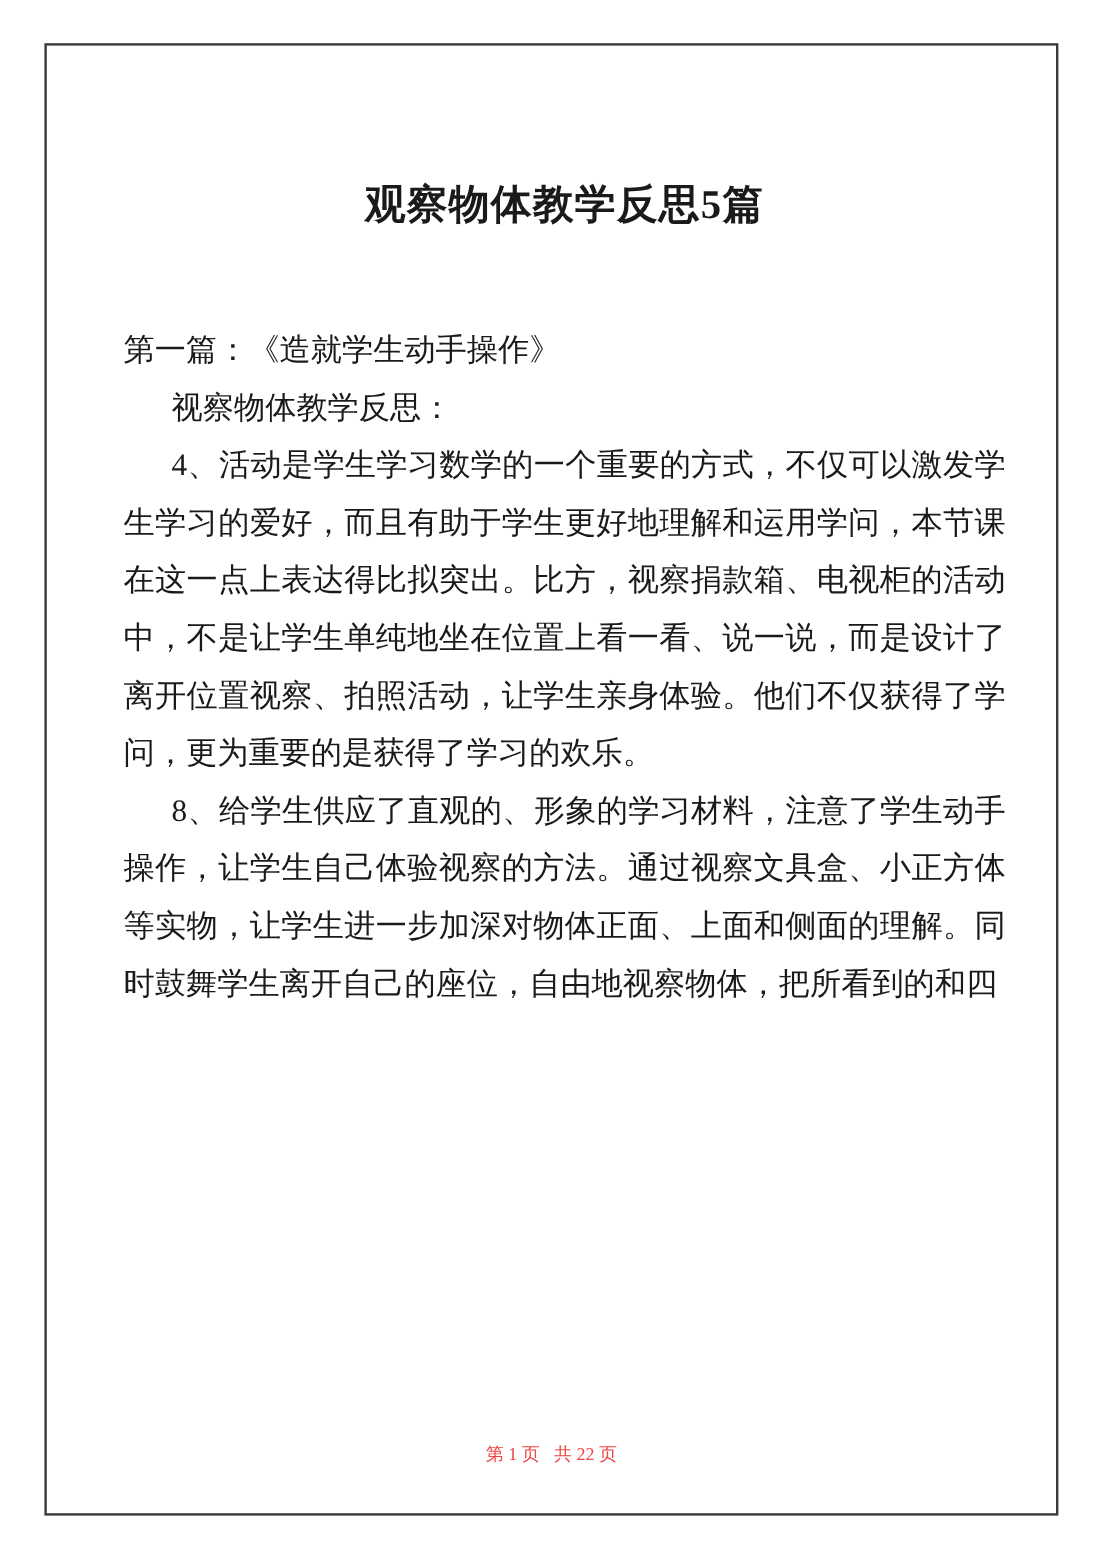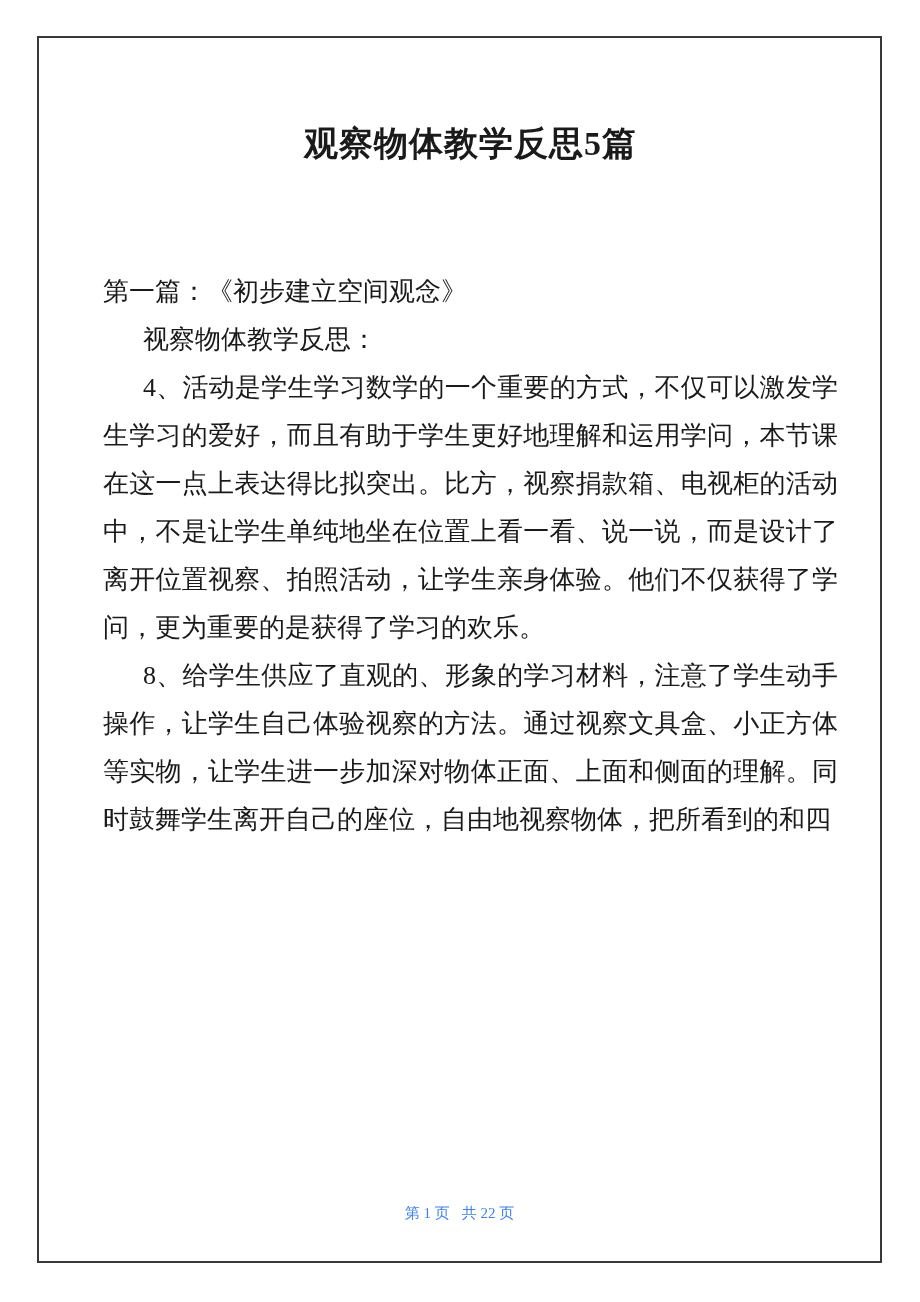--- a/index.html
+++ b/index.html
@@ -22,21 +22,21 @@
     position: absolute;
     left: 37px;
     top: 36px;
     width: 845px;
     height: 1227px;
     border: 2px solid #383838;
   }
   .doc-title {
     position: absolute;
     left: 103px;
-    top: 120px;
+    top: 148px;
     width: 735px;
     margin: 0;
     text-align: center;
     font-size: 34px;
     line-height: 48px;
     font-weight: bold;
     letter-spacing: 1px;
     white-space: nowrap;
   }
   .doc-body {
@@ -57,37 +57,37 @@
     text-indent: 0;
   }
   .page-footer {
     position: absolute;
     left: 37px;
     top: 1203px;
     width: 845px;
     text-align: center;
     font-size: 15px;
     line-height: 20px;
-    color: #3b82f6;
+    color: #ef4444;
   }
   .page-footer .footer-part + .footer-part {
     margin-left: 12px;
   }
 </style>
 </head>
 <body>
 
 <div class="page">
 
   <div class="page-border"></div>
 
   <h1 class="doc-title">观察物体教学反思5篇</h1>
 
   <div class="doc-body">
-    <p class="para no-indent">第一篇：《初步建立空间观念》</p>
+    <p class="para no-indent">第一篇：《造就学生动手操作》</p>
     <p class="para">视察物体教学反思：</p>
     <p class="para">4、活动是学生学习数学的一个重要的方式，不仅可以激发学生学习的爱好，而且有助于学生更好地理解和运用学问，本节课在这一点上表达得比拟突出。比方，视察捐款箱、电视柜的活动中，不是让学生单纯地坐在位置上看一看、说一说，而是设计了离开位置视察、拍照活动，让学生亲身体验。他们不仅获得了学问，更为重要的是获得了学习的欢乐。</p>
     <p class="para">8、给学生供应了直观的、形象的学习材料，注意了学生动手操作，让学生自己体验视察的方法。通过视察文具盒、小正方体等实物，让学生进一步加深对物体正面、上面和侧面的理解。同时鼓舞学生离开自己的座位，自由地视察物体，把所看到的和四</p>
   </div>
 
   <div class="page-footer">
     <span class="footer-part">第 1 页</span><span class="footer-part">共 22 页</span>
   </div>
 
 </div>

